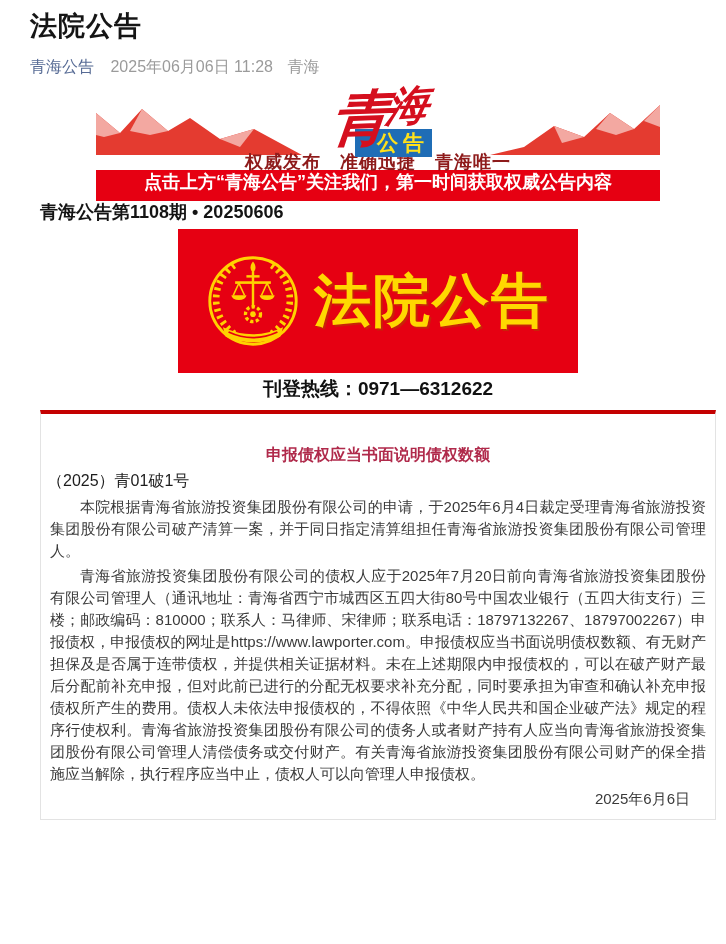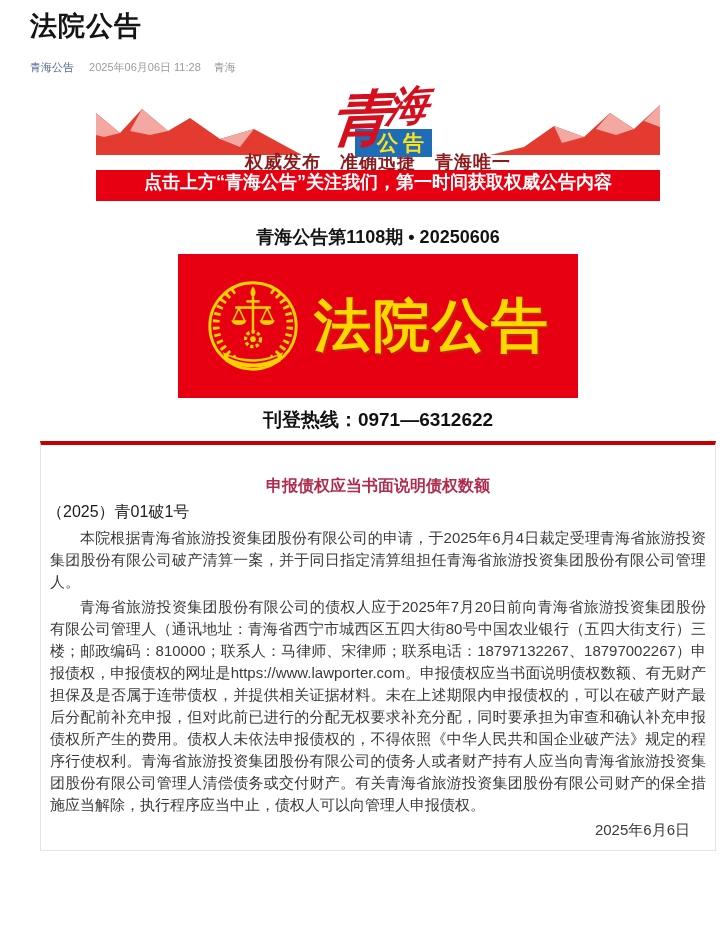--- a/index.html
+++ b/index.html
@@ -6,21 +6,21 @@
   html,body { margin:0; padding:0; }
   body {
     width:726px; height:944px; overflow:hidden; background:#ffffff;
     font-family:"Liberation Sans","DejaVu Sans",sans-serif;
     -webkit-font-smoothing:antialiased;
   }
   .page { width:726px; height:944px; position:relative; background:#fff; }
 
   
   .title { margin:10px 0 0 30px; font-size:27px; line-height:32px; font-weight:700; color:#151515; letter-spacing:1px; }
-  .meta { margin:15px 0 0 30px; font-size:11px; height:20px; line-height:20px; }
+  .meta { margin:15px 0 0 30px; font-size:16px; height:20px; line-height:20px; }
   .meta .account { color:#576b95; text-decoration:none; margin-right:12px; cursor:pointer; }
   .meta .gray { color:#9b9b9b; margin-right:10px; }
 
   
   .content { width:676px; margin-left:40px; }
 
   
   .banner { width:564px; margin:14px auto 0; position:relative; }
   .banner-art { height:64px; position:relative; }
   .banner-art svg.mountains { position:absolute; left:0; top:0; width:564px; height:64px; }
@@ -32,30 +32,30 @@
              font-style:italic; color:#d50f1e; transform:skew(-8deg,-4deg); z-index:4;
              font-family:"Liberation Serif","DejaVu Serif",serif; }
   .lg-box  { position:absolute; left:34px; top:36px; z-index:2; background:#1f6db6; color:#ffe11a;
              font-size:21px; font-weight:800; letter-spacing:5px; padding:3px 3px 3px 22px; line-height:22px;text-align:center; }
   .banner-tagline { height:15px; line-height:14px; text-align:center; font-size:18px; font-weight:800;
              color:#8e1b1b; letter-spacing:1px; position:relative; z-index:1; }
   .banner-bar { height:31px; line-height:25px; background:#e60012; color:#ffffff; text-align:center;
              font-size:18px; font-weight:800; white-space:nowrap; overflow:hidden; }
 
   
-  .issue { margin-top:25px; text-align:center; font-size:18px; line-height:22px; font-weight:800; color:#141414; }
+  .issue { margin-top:0; text-align:left; font-size:18px; line-height:22px; font-weight:800; color:#141414; }
 
   
   .poster { width:400px; height:144px; margin:6px auto 0; background:#e60012;
             display:flex; align-items:center; justify-content:center; gap:14px; }
   .poster-text { font-size:57px; font-weight:900; color:#ffd800; letter-spacing:2px;
                  text-shadow:2px 2px 0 rgba(170,70,0,.5); }
 
   
-  .hotline { margin-top:10px; height:24px; line-height:24px; text-align:center;
+  .hotline { margin-top:4px; height:24px; line-height:24px; text-align:center;
              font-size:19px; font-weight:800; color:#111; }
 
   
   .notice { margin-top:9px; border:1px solid #e3e3e3; border-top:4px solid #c40000;
             padding:30px 6px 6px; background:#fff; }
   .notice h2 { margin:0; text-align:center; font-size:16px; line-height:22px; font-weight:700; color:#b02a4b; }
   .notice .case { margin:4px 0 0; font-size:16px; line-height:22px; color:#1c1c1c; }
   .notice .body { margin-top:4px; }
   .notice p { margin:3px; font-size:15px; line-height:22px; color:#3a3a3a; text-align:justify; text-indent:2em; }
   .notice p.date { text-align:right; text-indent:0; padding-right:16px; }

